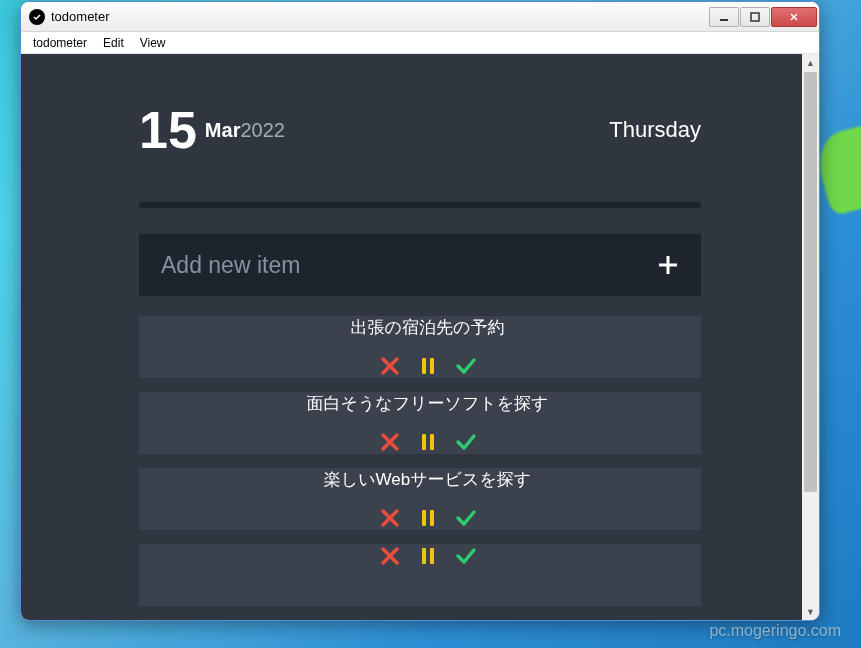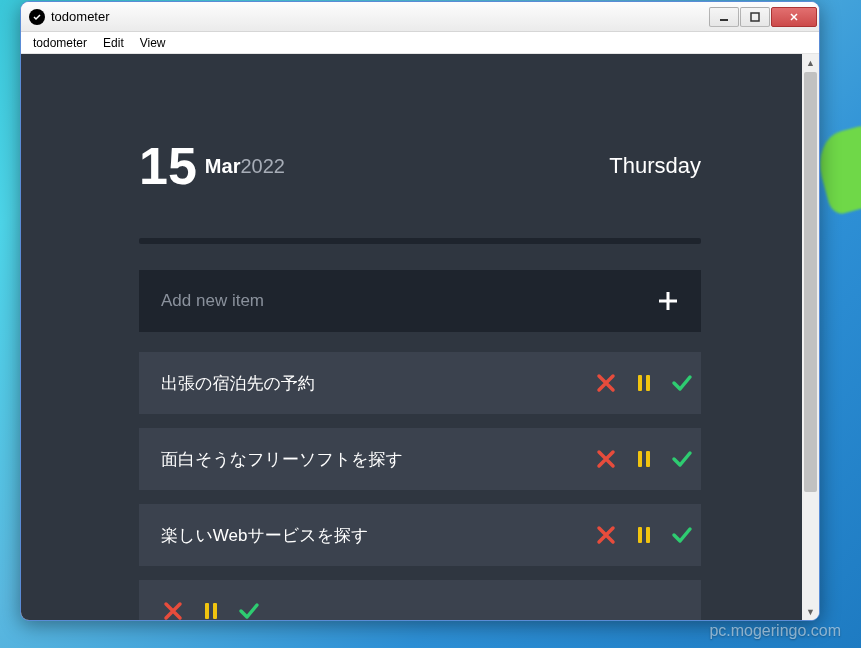--- a/index.html
+++ b/index.html
@@ -96,21 +96,20 @@
       position: relative;
     }
     .app-inner {
       padding: 50px 118px 40px 118px;
     }
     .date-header {
       display: flex;
       align-items: center;
       justify-content: space-between;
       margin-bottom: 46px;
-      margin-top: 36px;
     }
     .date-left { display: flex; align-items: center; }
     .day-number {
       font-size: 52px;
       font-weight: 700;
       color: #fff;
       line-height: 1;
       margin-right: 8px;
     }
     .month-year { display: flex; flex-direction: row; }
@@ -127,36 +126,37 @@
       background: #1e242d;
       height: 62px;
       display: flex;
       align-items: center;
       padding: 0 22px;
       margin-bottom: 20px;
       cursor: text;
     }
     .add-item-text {
       flex: 1;
-      font-size: 17px;
+      font-size: 23px;
       color: #8a919c;
       background: transparent;
       border: none;
       outline: none;
     }
     .add-item-text::placeholder { color: #8a919c; }
     .plus-icon { color: #fff; }
     .plus-icon svg { width: 22px; height: 22px; display: block; }
     .todo-item {
       background: #3b424e;
       height: 62px;
       display: flex;
       align-items: center;
       padding: 0 7px 0 22px;
       margin-bottom: 14px;
+      flex-direction: column;
     }
     .todo-text {
       flex: 1;
       font-size: 17px;
       color: #fff;
       white-space: nowrap;
       overflow: hidden;
       text-overflow: ellipsis;
     }
     .todo-actions { display: flex; align-items: center; gap: 14px; }

